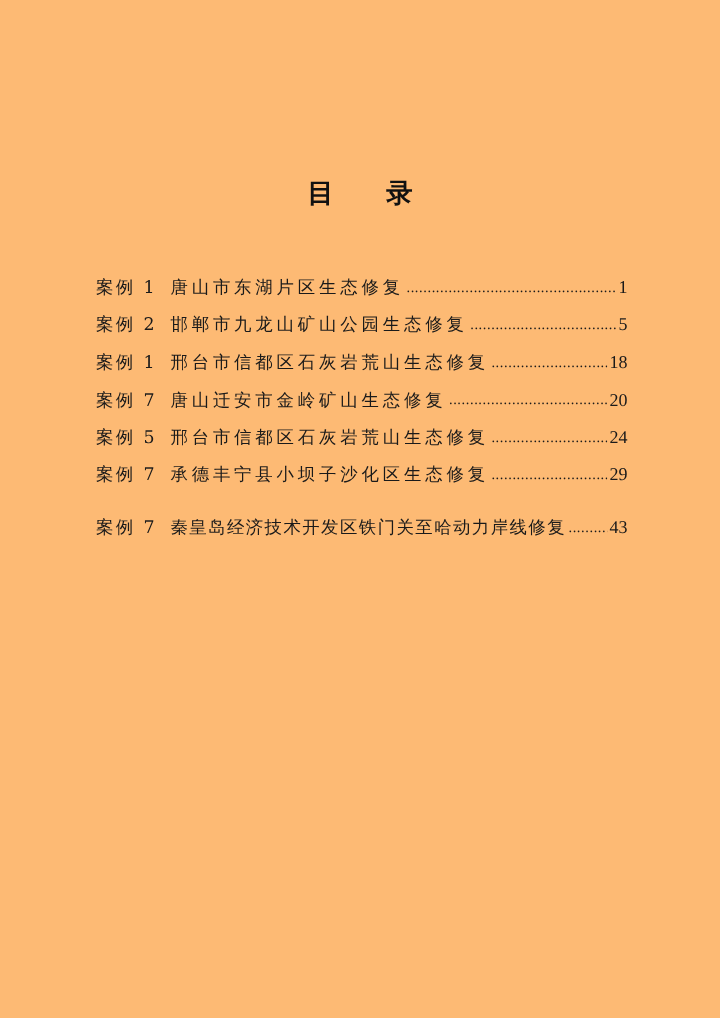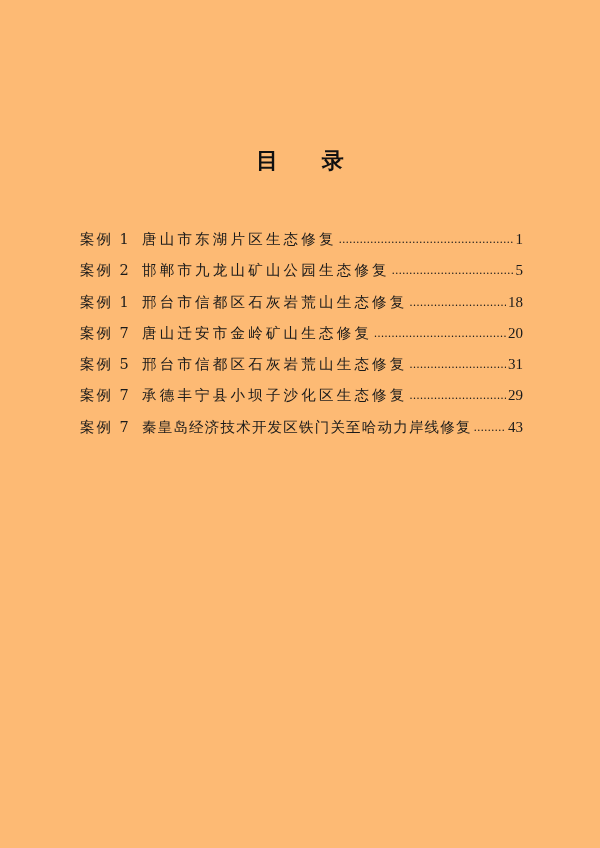--- a/index.html
+++ b/index.html
@@ -106,28 +106,28 @@
     <div class="toc-row">
       <span class="case-label">案例 7</span>
       <span class="case-title">唐山迁安市金岭矿山生态修复</span>
       <span class="leader"></span>
       <span class="page-num">20</span>
     </div>
     <div class="toc-row">
       <span class="case-label">案例 5</span>
       <span class="case-title">邢台市信都区石灰岩荒山生态修复</span>
       <span class="leader"></span>
-      <span class="page-num">31</span>
+      <span class="page-num">24</span>
     </div>
     <div class="toc-row">
       <span class="case-label">案例 7</span>
       <span class="case-title">承德丰宁县小坝子沙化区生态修复</span>
       <span class="leader"></span>
       <span class="page-num">29</span>
     </div>
     <div class="toc-row">
       <span class="case-label">案例 7</span>
-      <span class="case-title" style="letter-spacing:1.2px;">秦皇岛经济技术开发区铁门关至哈动力岸线修复</span>
+      <span class="case-title" style="letter-spacing:1.2px;margin-top:12px;">秦皇岛经济技术开发区铁门关至哈动力岸线修复</span>
       <span class="leader"></span>
       <span class="page-num">43</span>
     </div>
   </div>
 </div>
 
 </body></html>

